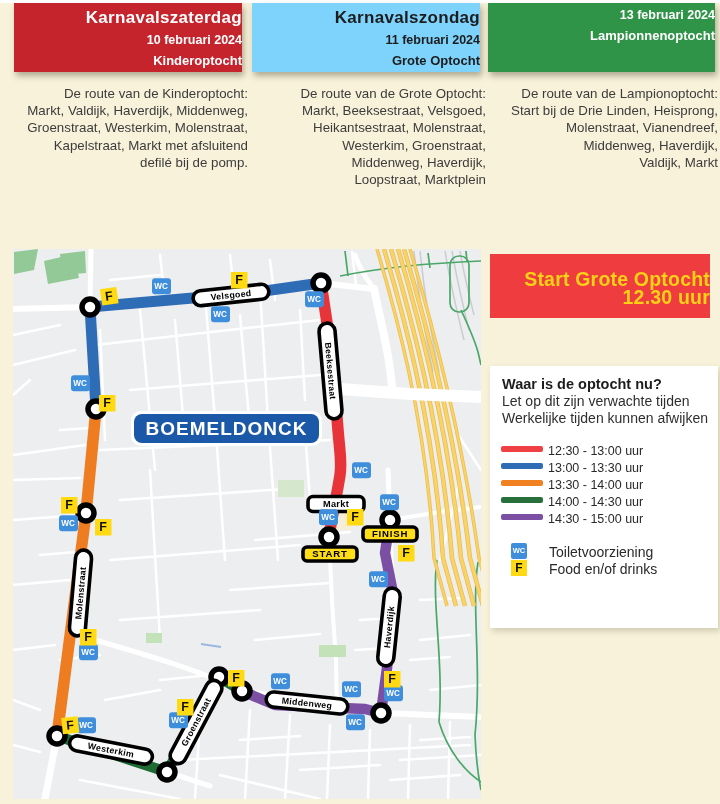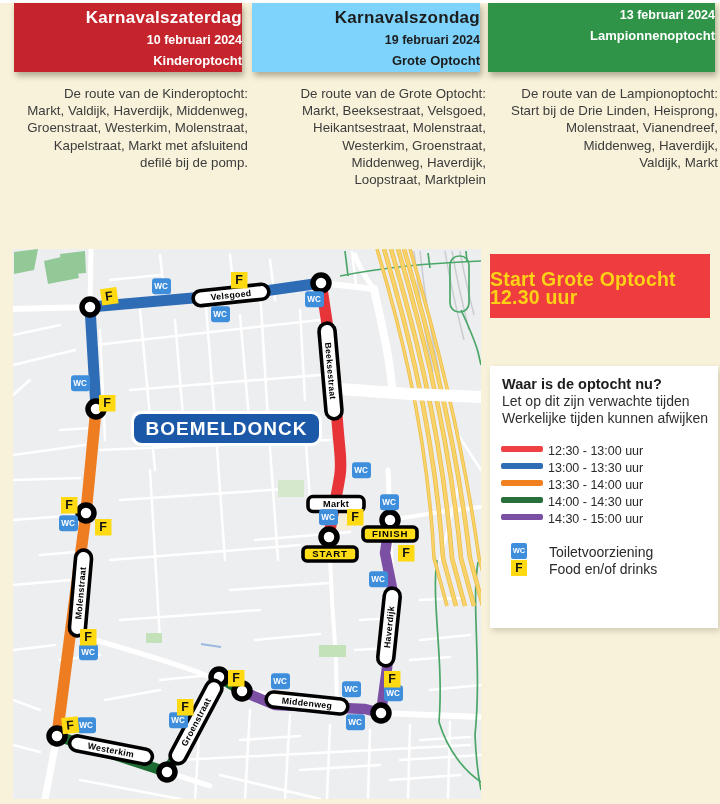--- a/index.html
+++ b/index.html
@@ -2,21 +2,21 @@
 <html><head>
 <meta charset="utf-8">
 <style>
 *{margin:0;padding:0;box-sizing:border-box}
 html,body{width:720px;height:804px;background:#f8f2da;font-family:"Liberation Sans",sans-serif;position:relative;overflow:hidden}
 .card{position:absolute;top:3px;height:69px;text-align:right;color:#fff;box-shadow:2px 4px 6px rgba(90,85,60,.45)}
 .card .t{font-size:17px;font-weight:bold;padding-top:5px;letter-spacing:.3px;line-height:20px}
 .card .d{font-size:12.5px;font-weight:bold;padding-top:5px;line-height:15px}
 .card .s{font-size:13px;font-weight:bold;padding-top:5px;line-height:16px}
 .desc{position:absolute;text-align:right;font-size:13.3px;line-height:17.2px;color:#3c3c3c;font-weight:400}
-.startbox{position:absolute;left:490px;top:254px;width:220px;height:64px;background:#ef3c3e;color:#fcd116;font-weight:bold;font-size:19.5px;text-align:left;line-height:17.5px;padding-top:17px;letter-spacing:.2px}
+.startbox{position:absolute;left:490px;top:254px;width:220px;height:64px;background:#ef3c3e;color:#fcd116;font-weight:bold;font-size:19.5px;text-align:right;line-height:17.5px;padding-top:17px;letter-spacing:.2px}
 .legend{position:absolute;left:490px;top:366px;width:228px;height:262px;background:#fff;box-shadow:2px 3px 6px rgba(90,85,60,.25)}
 .lg-title{position:absolute;left:12px;top:10px;font-size:14.5px;font-weight:bold;color:#1d1d1d}
 .lg-line{position:absolute;left:12px;font-size:14px;color:#2e2e2e}
 .lrow{position:absolute;left:11px;width:210px;height:14px;font-size:12.5px;color:#2a2a2a}
 .lbar{position:absolute;left:0;top:2px;width:42px;height:6px;border-radius:2px}
 .ltxt{position:absolute;left:47px;top:0}
 .licon{position:absolute;left:21px;width:16px;height:16px;text-align:center;font-weight:bold}
 .ltag{position:absolute;left:59px;font-size:14px;color:#2a2a2a}
 </style>
 </head>
@@ -25,21 +25,21 @@
 <div style="position:absolute;left:0;top:0;width:720px;height:3px;background:#fff"></div>
 
 <div class="card" style="left:14px;width:228px;background:#c5242c">
 <div class="t">Karnavalszaterdag</div>
     <div class="d">10 februari 2024</div>
     <div class="s">Kinderoptocht</div>
 </div>
 
 <div class="card" style="left:252px;width:228px;background:#7dd3fc;color:#1c1c1c">
 <div class="t">Karnavalszondag</div>
-    <div class="d">19 februari 2024</div>
+    <div class="d">11 februari 2024</div>
     <div class="s">Grote Optocht</div>
 </div>
 
 <div class="card" style="left:488px;width:227px;background:#2f9448">
     <div class="d">13 februari 2024</div>
     <div class="s">Lampionnenoptocht</div>
 </div>
 
 <div class="desc" style="left:8px;top:85px;width:240px">De route van de Kinderoptocht:<br>Markt, Valdijk, Haverdijk, Middenweg,<br>Groenstraat, Westerkim, Molenstraat,<br>Kapelstraat, Markt met afsluitend<br>defilé bij de pomp.</div>
 

